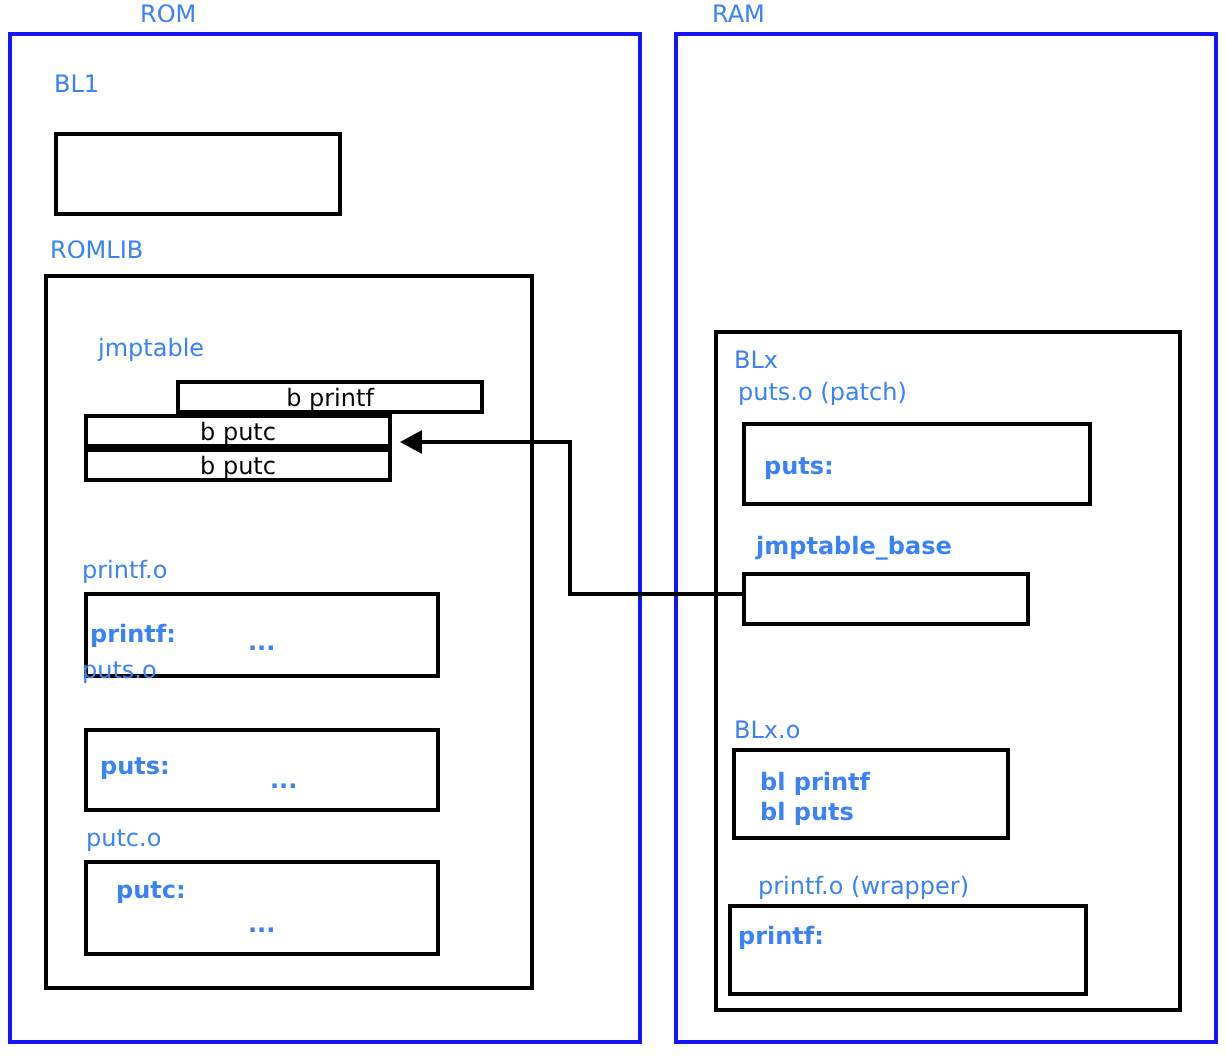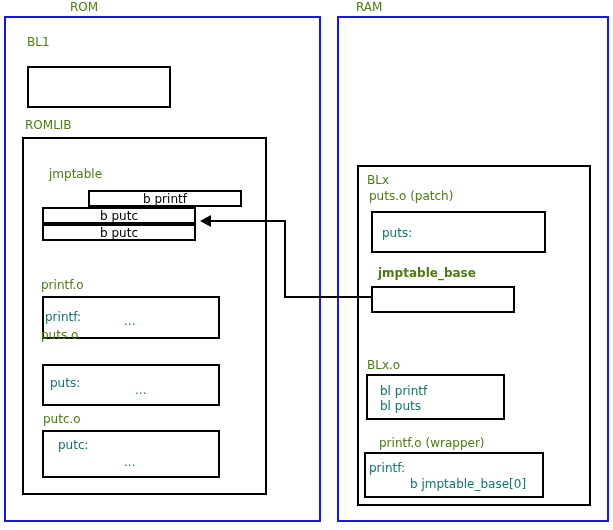--- a/index.html
+++ b/index.html
@@ -11,21 +11,21 @@
     position: relative;
     width: 613px;
     height: 530px;
     background: #ffffff;
     font-family: "DejaVu Sans", sans-serif;
     overflow: hidden;
   }
   .lbl {
     position: absolute;
     font-size: 12px;
-    color: #4d7c0f;
+    color: #3b82f6;
     white-space: nowrap;
     line-height: 1;
   }
   .region {
     position: absolute;
     border: 2px solid #1414ff;
     background: transparent;
     box-sizing: border-box;
   }
   .box {
@@ -43,23 +43,24 @@
     color: #000000;
     text-align: center;
     line-height: 1;
     display: flex;
     align-items: center;
     justify-content: center;
   }
   .codetext {
     position: absolute;
     font-size: 12px;
-    color: #0f766e;
+    color: #3b82f6;
     white-space: pre;
     line-height: 13px;
+    font-weight: bold;
   }
   .conn {
     position: absolute;
     background: #000000;
   }
   .arrowhead {
     position: absolute;
     width: 0;
     height: 0;
     border-top: 6px solid transparent;
@@ -120,21 +121,20 @@
 
   <div class="lbl" style="left:367px; top:359px;">BLx.o</div>
   <div class="box" style="left:366px; top:374px; width:139px; height:46px;text-align:center;">
     <div class="codetext" style="left:12px; top:9px;">bl printf</div>
     <div class="codetext" style="left:12px; top:24px;">bl puts</div>
   </div>
 
   <div class="lbl" style="left:379px; top:437px;">printf.o (wrapper)</div>
   <div class="box" style="left:364px; top:452px; width:180px; height:46px;">
     <div class="codetext" style="left:3px; top:8px;">printf:</div>
-    <div class="codetext" style="left:44px; top:24px;">b jmptable_base[0]</div>
   </div>
 
   <div class="conn" style="left:284px; top:296px; width:88px; height:2px;"></div>
   <div class="conn" style="left:284px; top:220px; width:2px; height:78px;"></div>
   <div class="conn" style="left:211px; top:220px; width:75px; height:2px;"></div>
   <div class="arrowhead" style="left:200px; top:215px;"></div>
 
 </div>
 
 </body></html>

